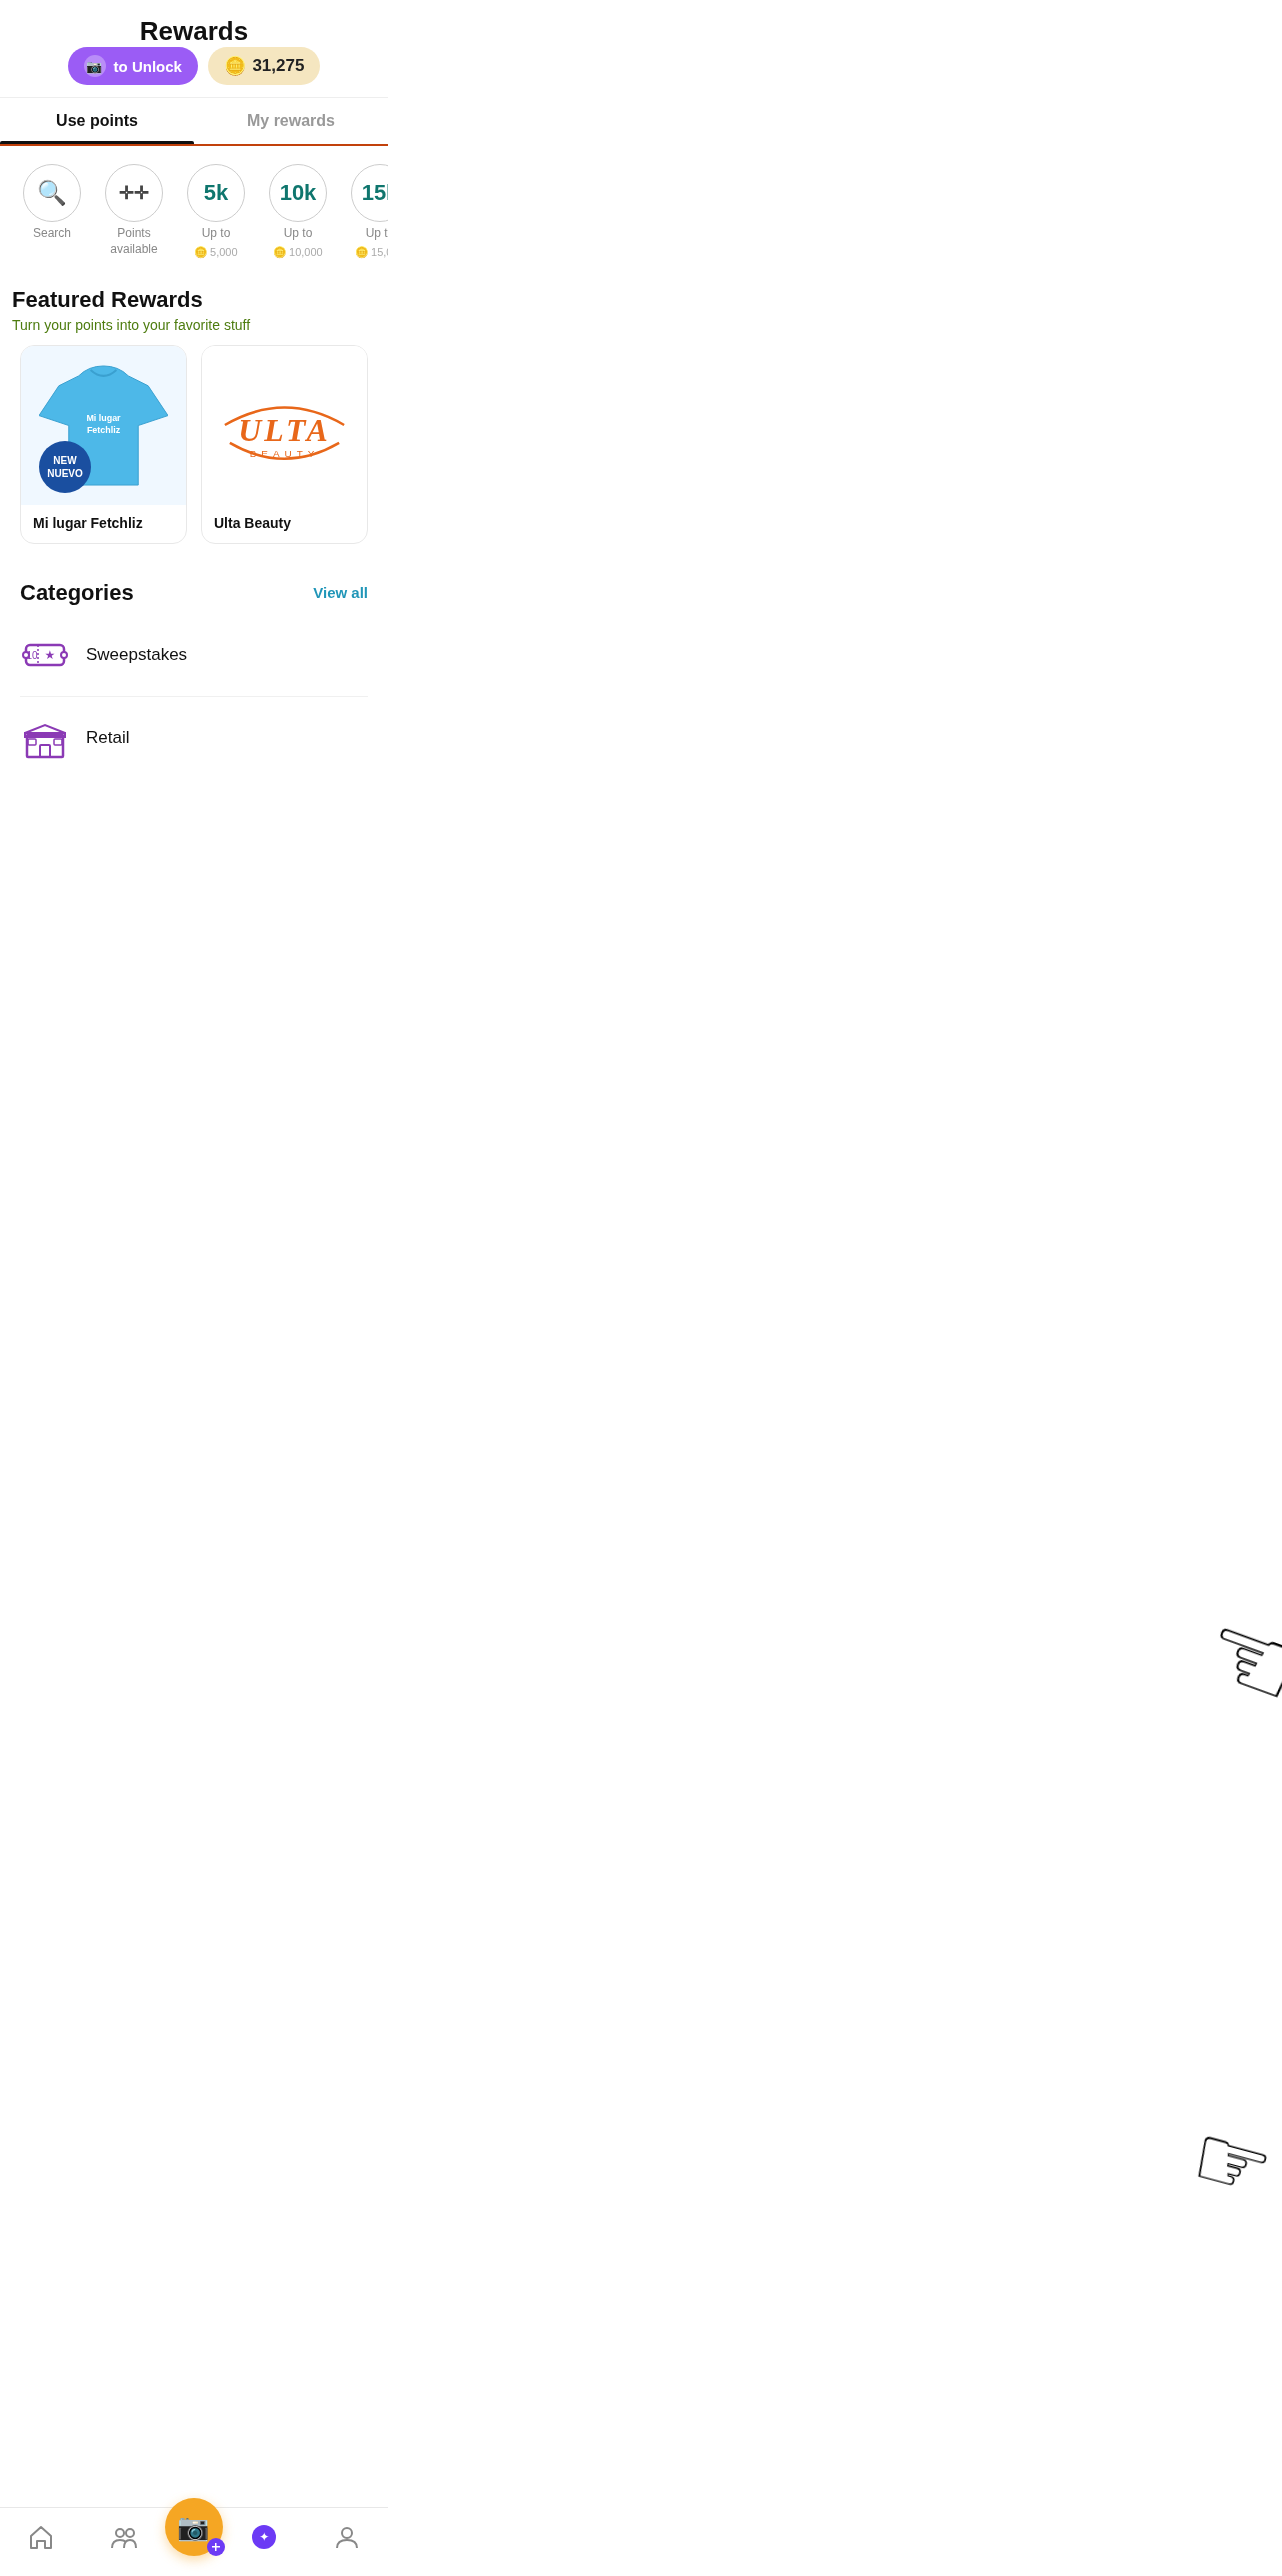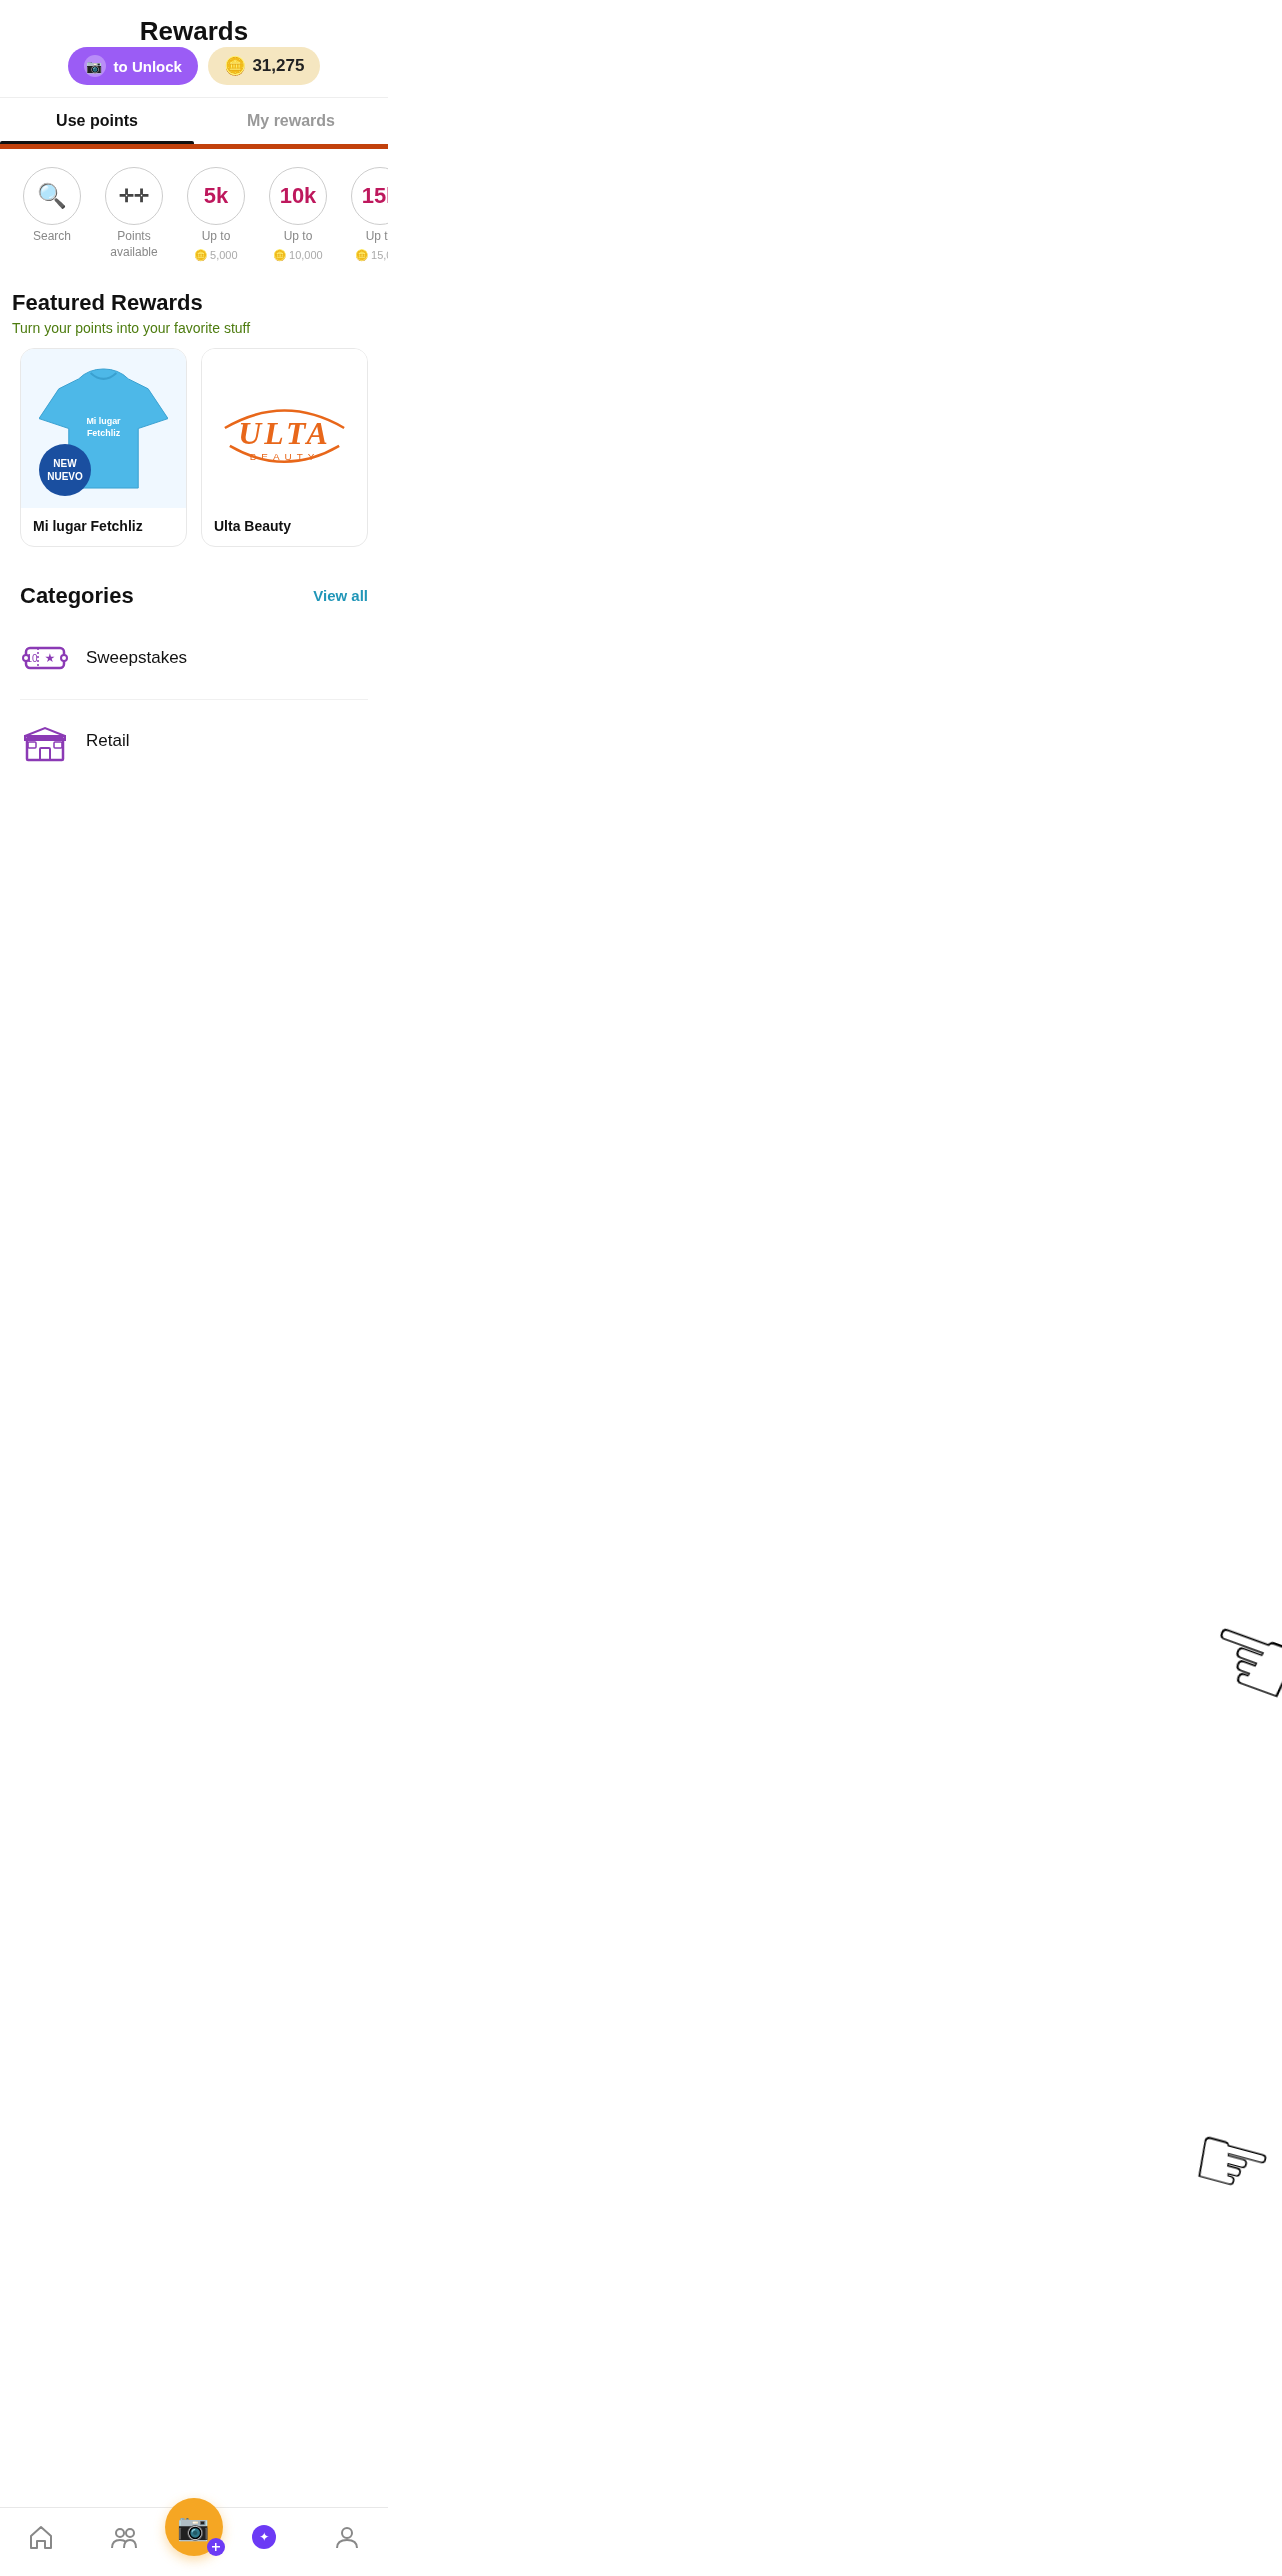--- a/index.html
+++ b/index.html
@@ -67,21 +67,21 @@
       border: none;
       cursor: pointer;
     }
     .coin-icon {
       font-size: 18px;
     }
 
     
     .tabs {
       display: flex;
-      border-bottom: 5px solid #c2410c;
+      border-bottom: 2px solid #c2410c;
     }
     .tab {
       flex: 1;
       text-align: center;
       padding: 14px 0;
       font-size: 16px;
       font-weight: 600;
       color: #999;
       cursor: pointer;
       position: relative;
@@ -121,21 +121,21 @@
       width: 58px;
       height: 58px;
       border-radius: 50%;
       border: 1.5px solid #ccc;
       background: #fff;
       display: flex;
       align-items: center;
       justify-content: center;
       font-size: 22px;
       font-weight: 700;
-      color: #be185d;
+      color: #0f766e;
     }
     .filter-pill-label {
       font-size: 12px;
       color: #888;
       text-align: center;
       line-height: 1.3;
     }
     .filter-pill-sublabel {
       font-size: 11px;
       color: #aaa;

